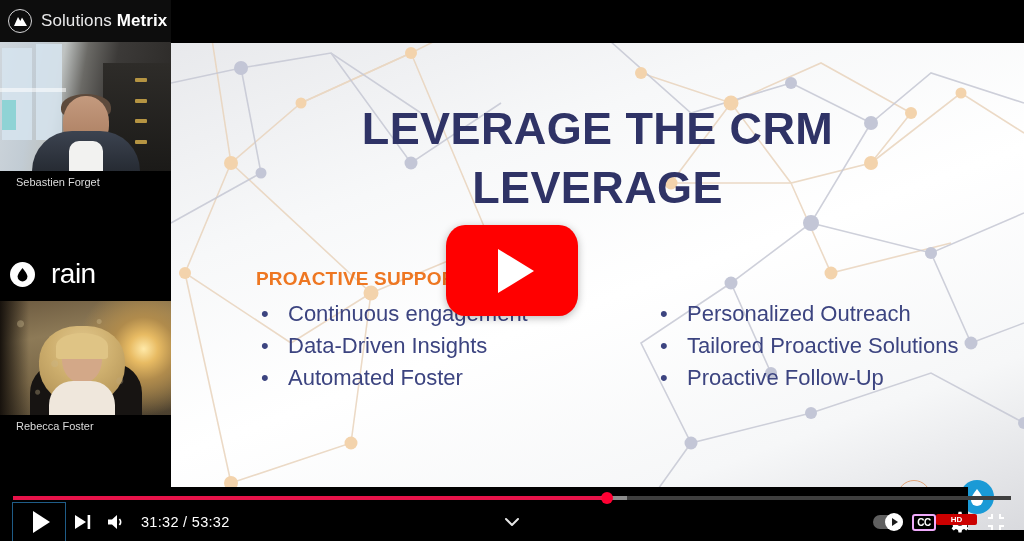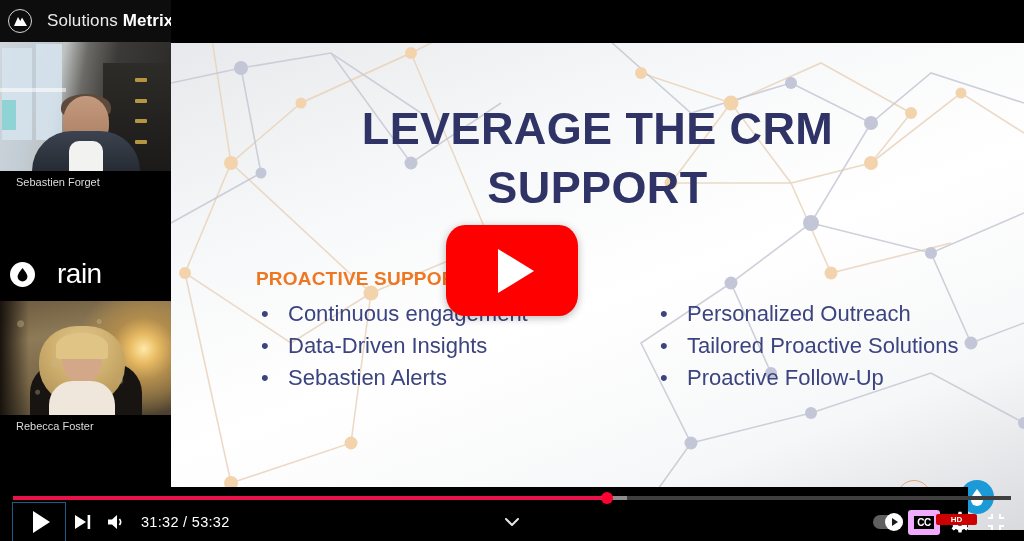--- a/index.html
+++ b/index.html
@@ -15,21 +15,21 @@
 
   #stage { position:absolute; left:0; top:0; width:1024px; height:487px; background:#000; }
 
   
   #sidebar {
     position:absolute; left:0; top:0; width:171px; height:487px;
     background:#000; overflow:hidden;
   }
   .brandbar {
     position:relative; height:42px; background:#0d0d0d;
-    display:flex; align-items:center; padding-left:8px; gap:15px;
+    display:flex; align-items:center; padding-left:8px; gap:9px;
   }
   .brandbar.rain { background:#000; height:54px; padding-left:10px; }
   .brand-txt { color:#e9e9ea; font-size:17px; letter-spacing:.1px; white-space:nowrap; }
   .brand-txt b { font-weight:bold; color:#fff; }
   .rain-txt { color:#fff; font-size:28px; letter-spacing:-.5px; font-weight:400;margin-left:7px; }
 
   .logo-circle {
     width:24px; height:24px; border-radius:50%;
     border:1.6px solid #d6d6d8; display:flex; align-items:center; justify-content:center;
     flex:0 0 auto;
@@ -162,21 +162,21 @@
   #btn-autoplay { left:865px; width:46px; }
   #btn-cc { left:905px; width:38px; }
   #btn-settings { left:943px; width:40px; }
   #btn-fullscreen { left:977px; width:38px; }
 
   .toggle { width:30px; height:14px; border-radius:8px; background:#5f5f5f; position:relative; }
   .toggle .knob { position:absolute; right:0; top:-2px; width:18px; height:18px;
       border-radius:50%; background:#fff; display:flex; align-items:center; justify-content:center; }
   .toggle .knob .t { width:0;height:0;border-left:6px solid #1a1a1a;
       border-top:4px solid transparent;border-bottom:4px solid transparent; margin-left:2px;}
-  .cc-box { border:6px solid #f0abfc; border-radius:3px; padding:0 3px;
+  .cc-box { border:2px solid #f0abfc; border-radius:3px; padding:0 3px;
       color:#fff; font-size:10px; font-weight:bold; letter-spacing:-.5px; line-height:13px; }
   .hd-badge { position:absolute; right:-1px; top:3px; background:#cc0000; color:#fff;
       font-size:8px; font-weight:bold; padding:1px 15px; border-radius:2px; letter-spacing:-.2px; }
 </style>
 </head>
 <body>
 
 <div id="player">
 
   <div id="stage">
@@ -293,37 +293,37 @@
             <circle cx="520" cy="400" r="6.5"></circle>
           <circle cx="470" cy="470" r="6"></circle>
             <circle cx="640" cy="370" r="6"></circle>
           <circle cx="800" cy="300" r="6.5"></circle>
             <circle cx="853" cy="380" r="6"></circle>
         </g>
       </svg>
 
       <div class="slide-title">
         <div>LEVERAGE THE CRM</div>
-        <div>SUPPORT</div>
+        <div>LEVERAGE</div>
       </div>
 
       <div class="col-head">PROACTIVE SUPPORT</div>
 
       <ul class="bullets col-left">
         <li>
             <span class="dot">•</span>
             <span>Continuous engagement</span>
           </li>
         <li>
             <span class="dot">•</span>
             <span>Data-Driven Insights</span>
           </li>
         <li>
             <span class="dot">•</span>
-            <span>Sebastien Alerts</span>
+            <span>Automated Foster</span>
           </li>
       </ul>
 
       <ul class="bullets col-right">
         <li>
             <span class="dot">•</span>
             <span>Personalized Outreach</span>
           </li>
         <li>
             <span class="dot">•</span>

